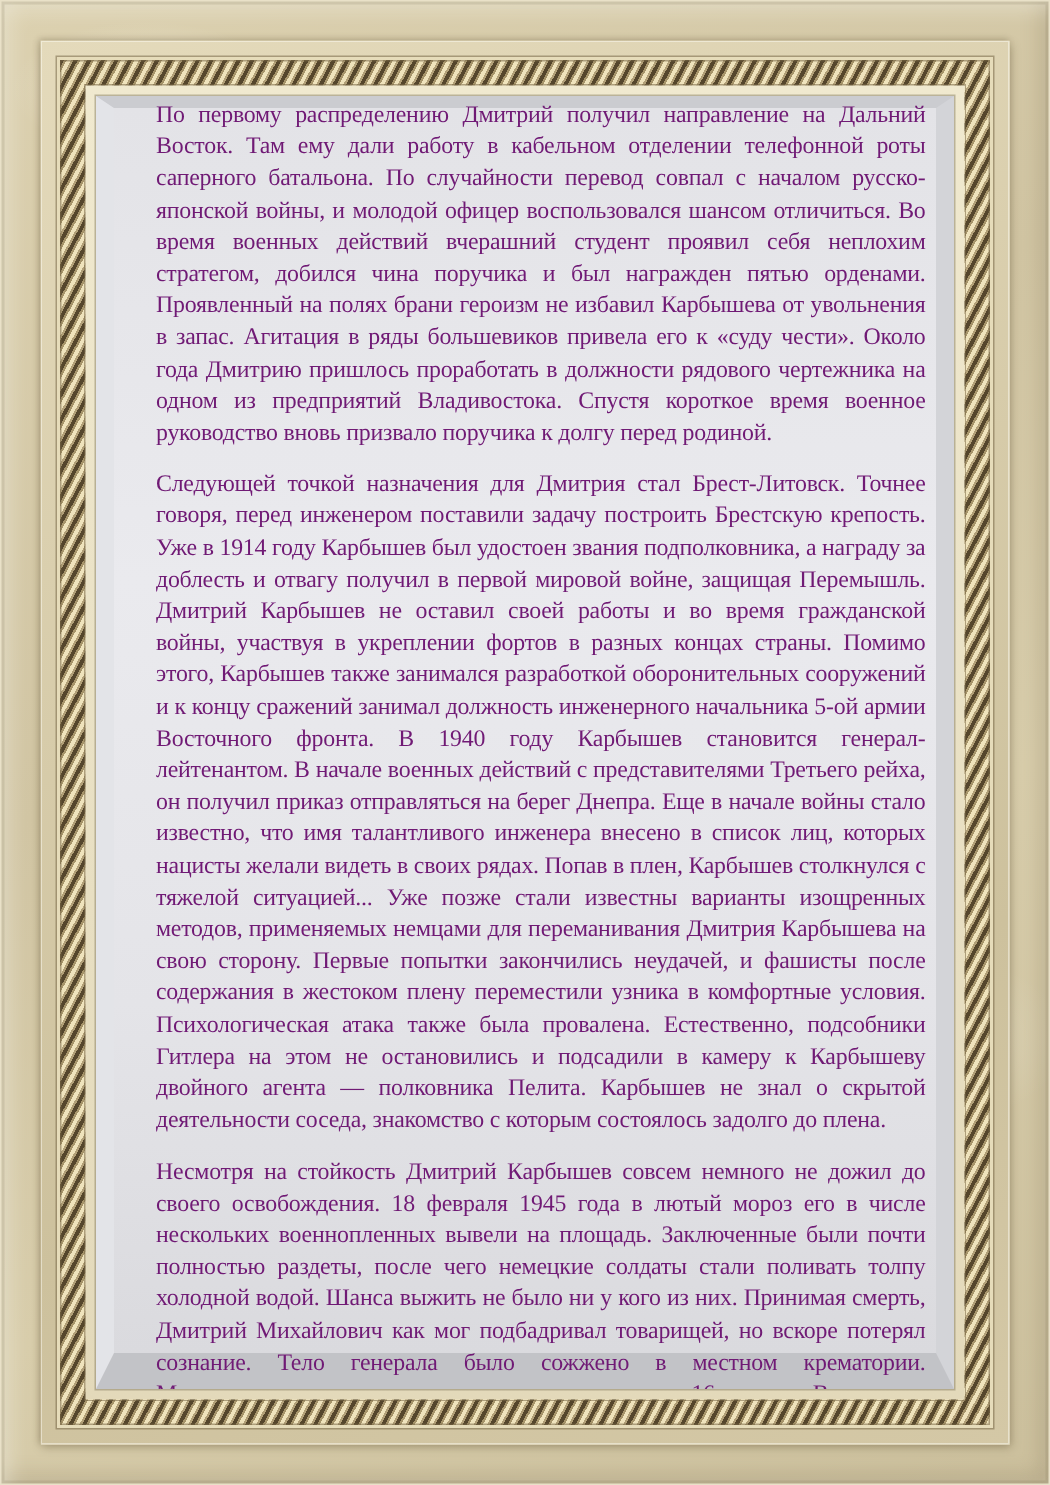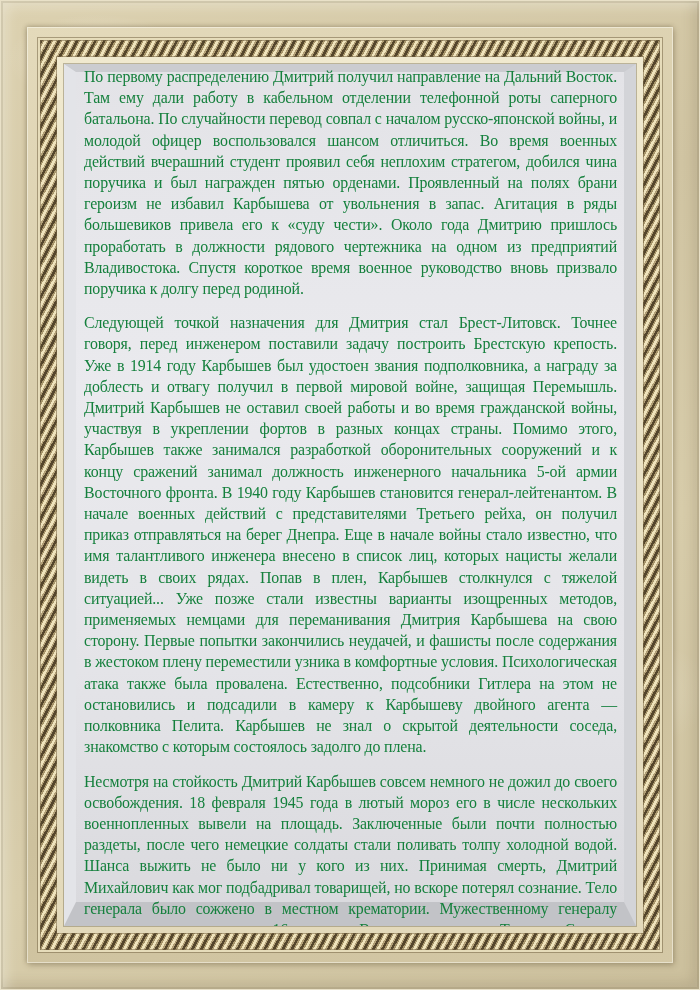--- a/index.html
+++ b/index.html
@@ -86,24 +86,25 @@
 
   .article {
     position: absolute;
     inset: 0;
     padding: 2px 19px 0 20px;
     overflow: hidden;
     font-family: "Liberation Serif", serif;
     font-size: 15.9px;
     line-height: 21.2px;
     letter-spacing: -0.15px;
-    color: #15803d;
+    color: #701a75;
     text-align: justify;
     -webkit-hyphens: auto;
     hyphens: auto;
+    margin-left: 20px;
   }
   .article p { margin: 0 0 13px 0; }
   .article p:last-child { margin-bottom: 0; }
 </style>
 </head>
 <body>
 
 <div class="screen">
   <div class="frame"></div>
   <div class="frame-slope"></div>

